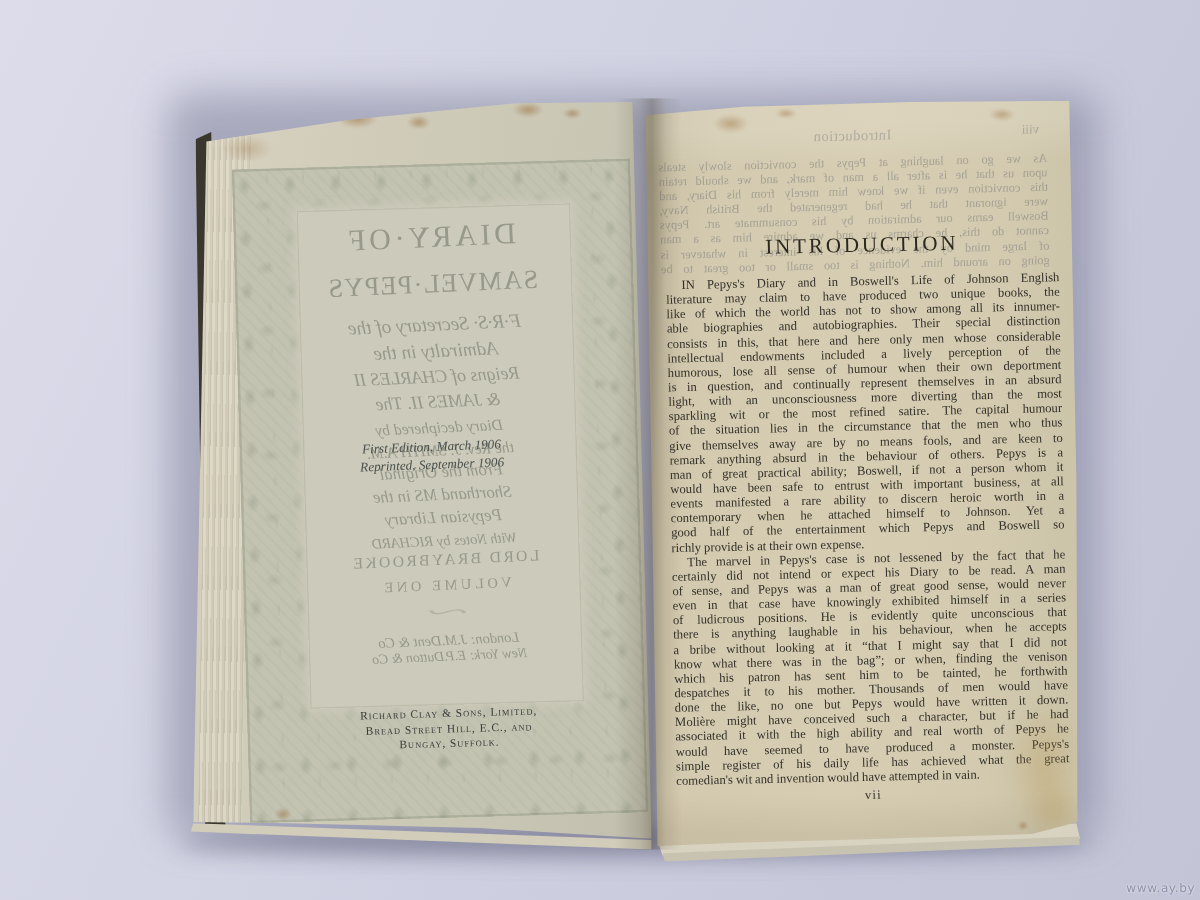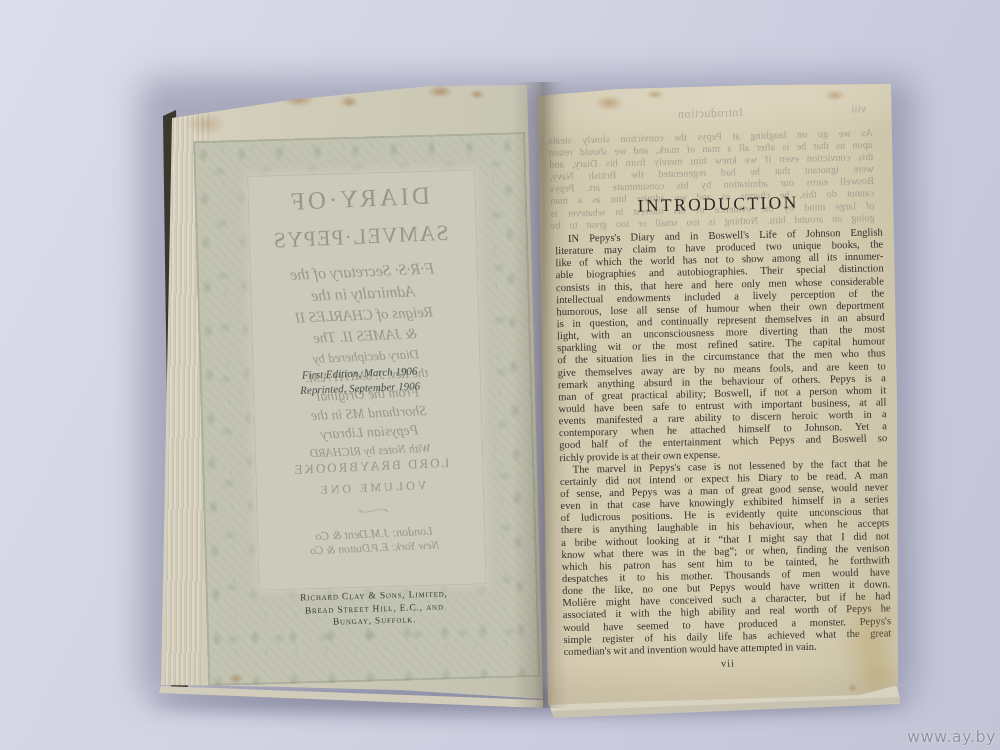--- a/index.html
+++ b/index.html
@@ -80,21 +80,21 @@
   .bline.end{text-align-last:left;}
   .pageno{margin-top:3px;text-align:center;font-size:10.5px;letter-spacing:1px;color:#34312a;}
   
   .gutter{position:absolute;left:512px;top:82px;width:56px;height:626px;pointer-events:none;
     background:linear-gradient(90deg,transparent 0,rgba(72,63,44,.16) 38%,rgba(58,50,34,.30) 56%,rgba(95,84,62,.12) 76%,transparent 100%);}
   .spot{position:absolute;border-radius:50%;filter:blur(1px);
     background:radial-gradient(ellipse at center,rgba(151,108,55,.55),rgba(151,108,55,0) 70%);}
   .stain{position:absolute;border-radius:50%;filter:blur(5px);
     background:radial-gradient(ellipse at center,rgba(184,152,82,.34),rgba(184,152,82,0) 72%);}
   .watermark{position:absolute;right:4px;bottom:4px;font-family:"DejaVu Sans",sans-serif;
-    font-size:16px;letter-spacing:.5px;color:#8e92a6;text-shadow:0 0 2px rgba(255,255,255,.85);}
+    font-size:10px;letter-spacing:.5px;color:#8e92a6;text-shadow:0 0 2px rgba(255,255,255,.85);}
 </style>
 </head>
 <body>
 
 <div id="photo">
   <div class="book-shadow"></div>
   <div class="bottom-shadow"></div>
 
   <div class="board-edge"></div>
   <div class="under-left"></div>

